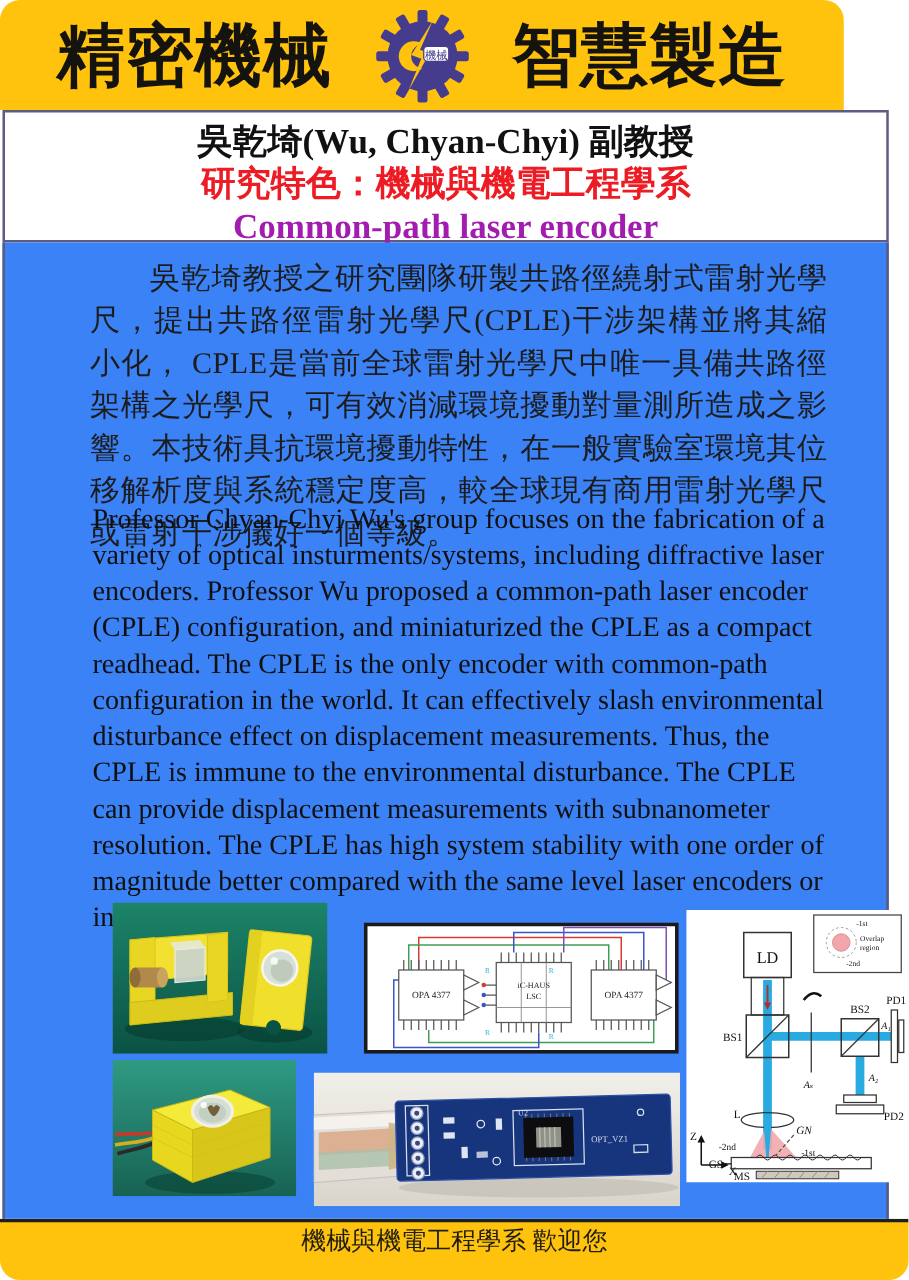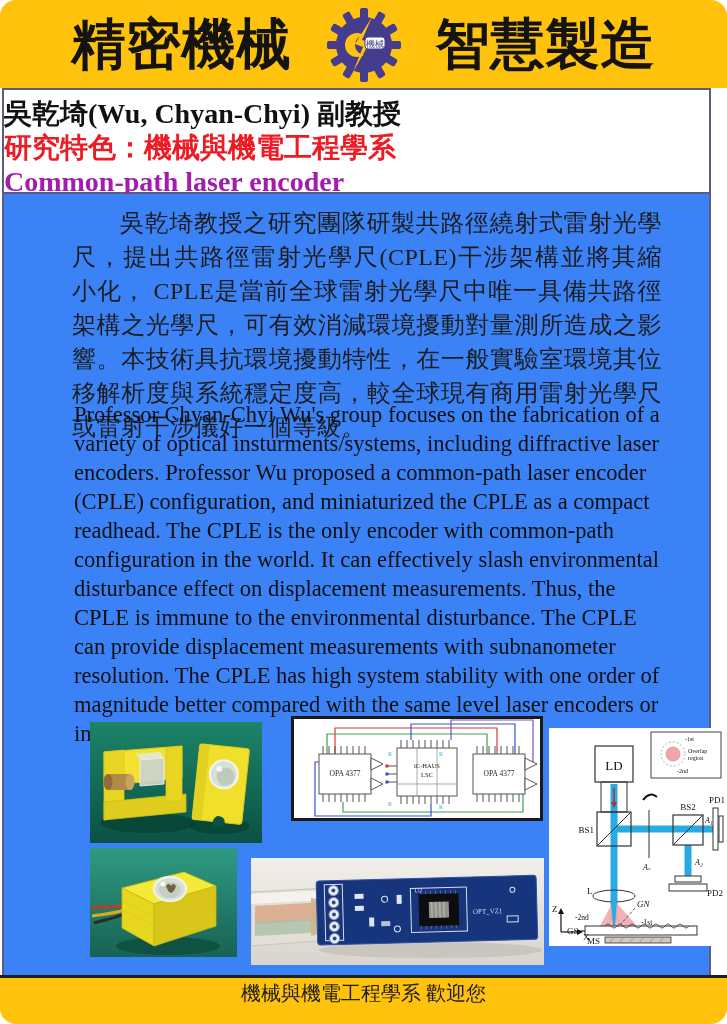--- a/index.html
+++ b/index.html
@@ -2,34 +2,35 @@
 <html><head>
 <meta charset="utf-8">
 <style>
   html,body { margin:0; padding:0; background:#ffffff; }
   .poster {
     position:relative; width:727px; height:1024px; background:#ffffff;
     font-family:"Liberation Serif","DejaVu Serif",serif; overflow:hidden;
   }
   
   .banner {
-    position:absolute; top:0; left:0; width:727px; height:88px;
+    position:absolute; top:0; left:0; width:675px; height:88px;
     background:#FFC20D; border-radius:16px 16px 0 0;
     display:flex; align-items:center; justify-content:center; gap:34px;
   }
   .banner-text {
     font-family:"DejaVu Serif","Liberation Serif",serif;
     font-size:54px; font-weight:bold; color:#151310; letter-spacing:1px;
     line-height:88px; transform:scaleY(1.02);
   }
   .logo { display:block; margin-top:2px; }
   
   .title-box {
     position:absolute; top:88px; left:2px; width:709px; height:106px;
     background:#ffffff; border:2px solid #5B5B83; box-sizing:border-box;
+    text-align:center;
   }
   .prof-line { margin-top:7px; font-size:28px; font-weight:bold; color:#111; line-height:34px; }
   .feature-zh { font-size:28px; font-weight:bold; color:#ED1C24; line-height:34px; }
   .feature-en { font-size:28px; font-weight:bold; color:#a21caf; line-height:33px; }
   
   .body-box {
     position:absolute; top:194px; left:2px; width:709px; height:781px;
     background:#3b82f6; border:2px solid #5B5B83; border-top:none; border-bottom:none;
     box-sizing:border-box;
   }
@@ -39,21 +40,21 @@
     text-align:justify; text-indent:2em; letter-spacing:0.5px;
   }
   .para-en {
     position:absolute; top:206px; left:70px; width:590px; margin:0;
     font-family:"Liberation Serif",serif;
     font-size:22.5px; line-height:29px; color:#101010; text-align:left;
   }
   .fig { position:absolute; margin:10px; }
   .fig svg { display:block; }
   .fig-parts   { left:76px;  top:518px; }
-  .fig-circuit { left:277px; top:512px; }
+  .fig-circuit { left:277px; top:534px; }
   .fig-optical { left:535px; top:524px; }
   .fig-box     { left:76px;  top:644px; }
   .fig-pcb     { left:237px; top:654px; }
   svg text { font-family:"Liberation Serif","DejaVu Serif",serif; }
   
   .footer {
     position:absolute; top:975px; left:0; width:727px; height:49px;
     background:#FFC20D; border-top:3px solid #1e1e1e; box-sizing:border-box;
     border-radius:0 0 16px 16px; text-align:center; color:#1f1c12;
   }

